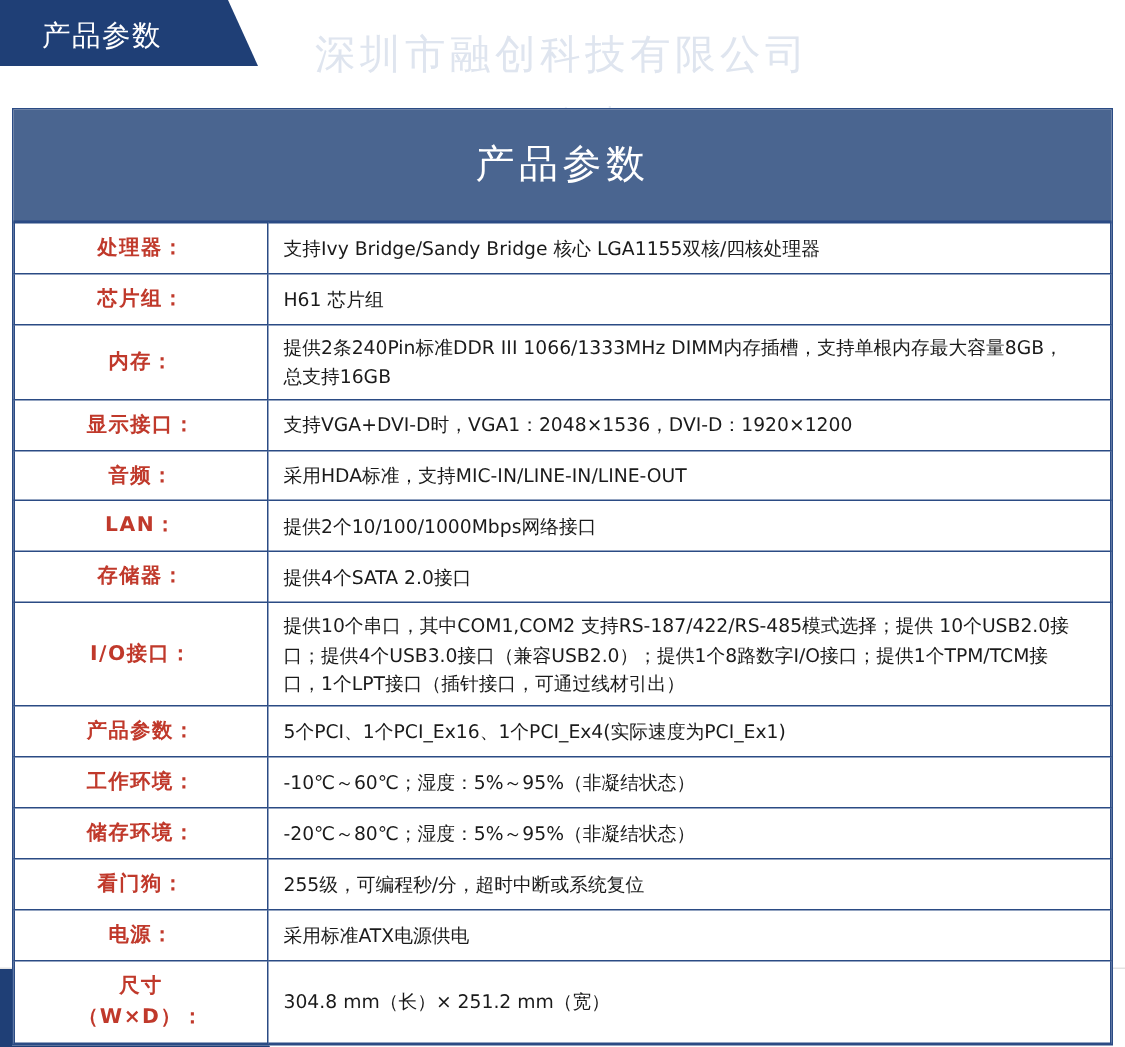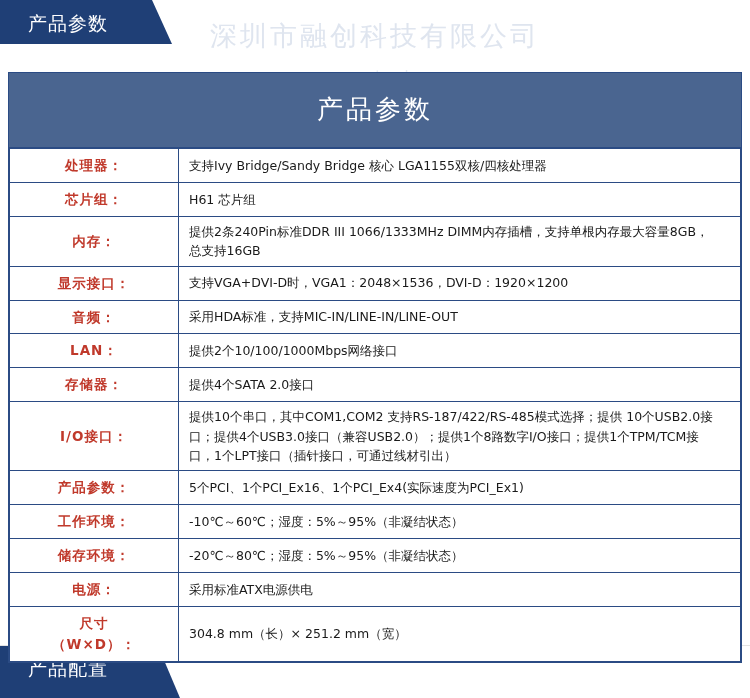--- a/index.html
+++ b/index.html
@@ -201,20 +201,24 @@
       </tr>
       <tr>
         <td class="k">工作环境：</td>
         <td class="v">-10℃～60℃；湿度：5%～95%（非凝结状态）</td>
       </tr>
       <tr>
         <td class="k">储存环境：</td>
         <td class="v">-20℃～80℃；湿度：5%～95%（非凝结状态）</td>
       </tr>
       <tr>
+        <td class="k">看门狗：</td>
+        <td class="v">255级，可编程秒/分，超时中断或系统复位</td>
+      </tr>
+      <tr>
         <td class="k">电源：</td>
         <td class="v">采用标准ATX电源供电</td>
       </tr>
       <tr>
         <td class="k">
           <span class="sub">尺寸</span>
           <span class="sub">（W×D）：</span>
         </td>
         <td class="v">304.8 mm（长）× 251.2 mm（宽）</td>
       </tr>

